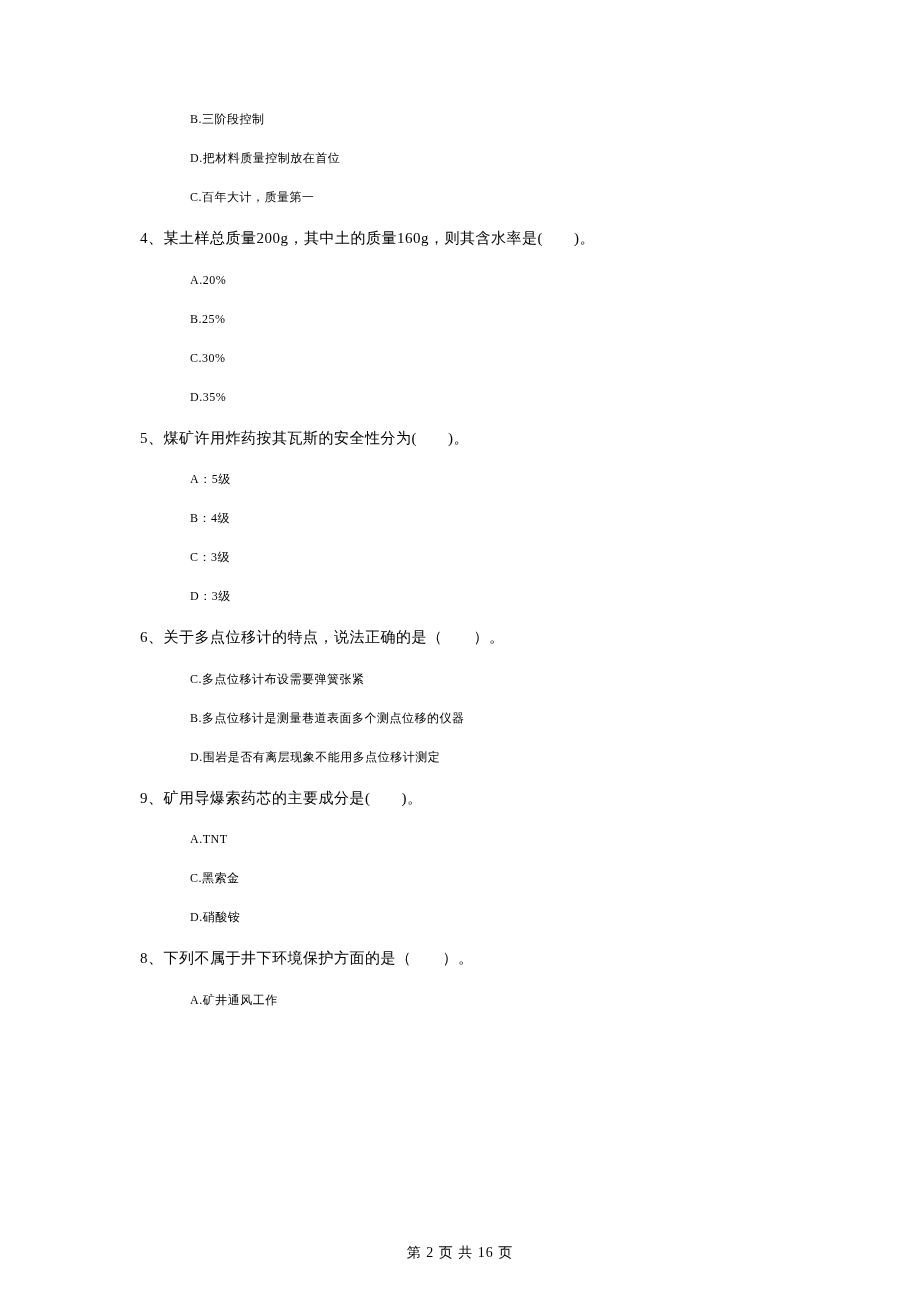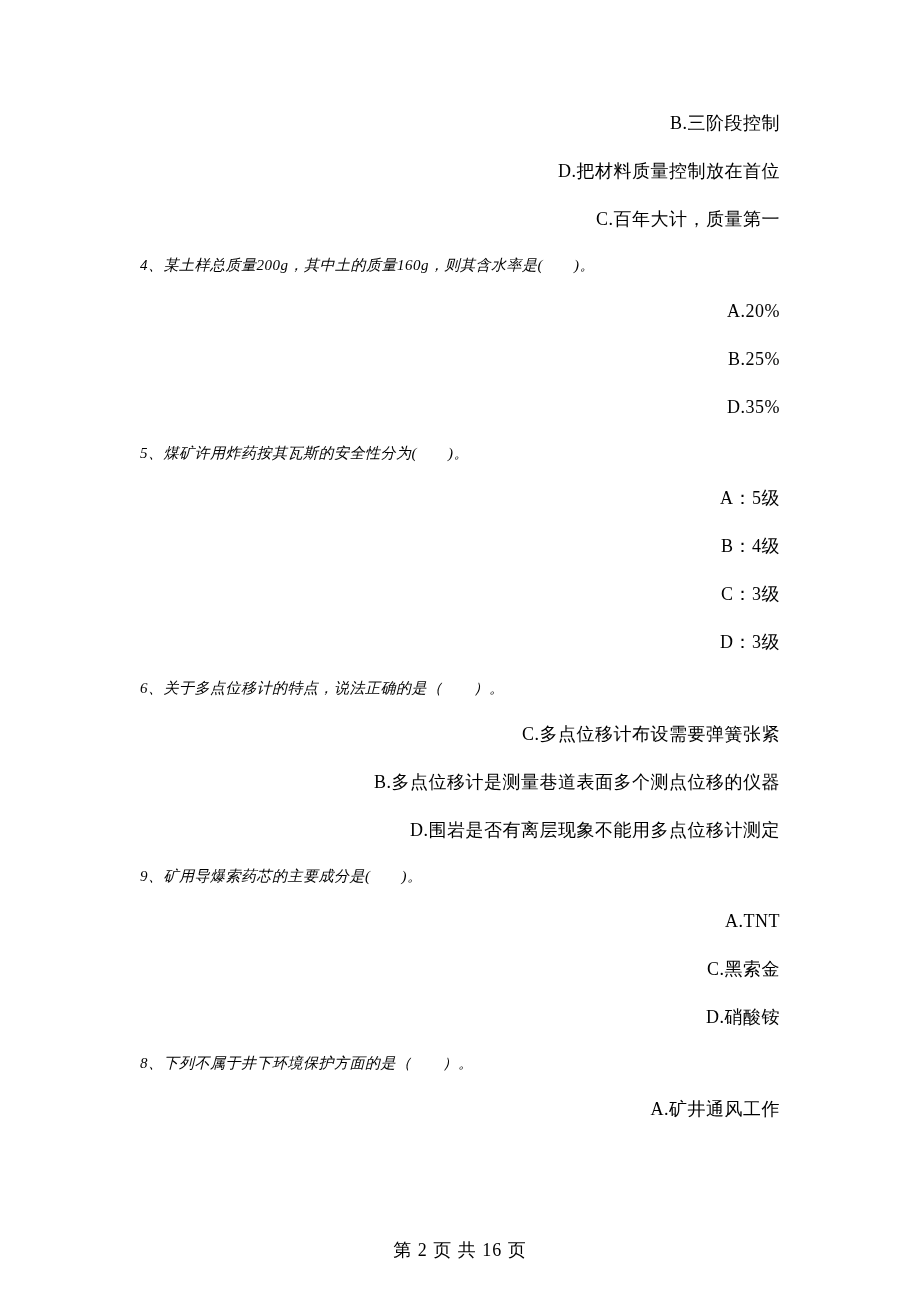--- a/index.html
+++ b/index.html
@@ -8,56 +8,55 @@
     height: 1302px;
     background: #ffffff;
     font-family: "SimSun", "宋体", serif;
     color: #000000;
     position: relative;
   }
   .page {
     padding: 110px 140px 0 140px;
   }
   .option-line {
-    font-size: 18px;
+    font-size: 12px;
     line-height: 1.5;
     padding-left: 50px;
     margin-bottom: 21px;
     letter-spacing: 0.5px;
-    text-align: right;
   }
   .question-line {
     font-size: 15px;
     line-height: 1.5;
     margin-bottom: 21px;
     letter-spacing: 0.5px;
-    font-style: italic;
   }
   .footer {
     position: absolute;
     bottom: 40px;
     left: 0;
     right: 0;
     text-align: center;
-    font-size: 18px;
+    font-size: 14px;
     letter-spacing: 1px;
   }
 </style>
 </head>
 <body>
 
 <div class="page">
 
   <div class="option-line">B.三阶段控制</div>
   <div class="option-line">D.把材料质量控制放在首位</div>
   <div class="option-line">C.百年大计，质量第一</div>
 
   <div class="question-line">4、某土样总质量200g，其中土的质量160g，则其含水率是(　　)。</div>
   <div class="option-line">A.20%</div>
   <div class="option-line">B.25%</div>
+  <div class="option-line">C.30%</div>
   <div class="option-line">D.35%</div>
 
   <div class="question-line">5、煤矿许用炸药按其瓦斯的安全性分为(　　)。</div>
   <div class="option-line">A：5级</div>
   <div class="option-line">B：4级</div>
   <div class="option-line">C：3级</div>
   <div class="option-line">D：3级</div>
 
   <div class="question-line">6、关于多点位移计的特点，说法正确的是（　　）。</div>
   <div class="option-line">C.多点位移计布设需要弹簧张紧</div>

